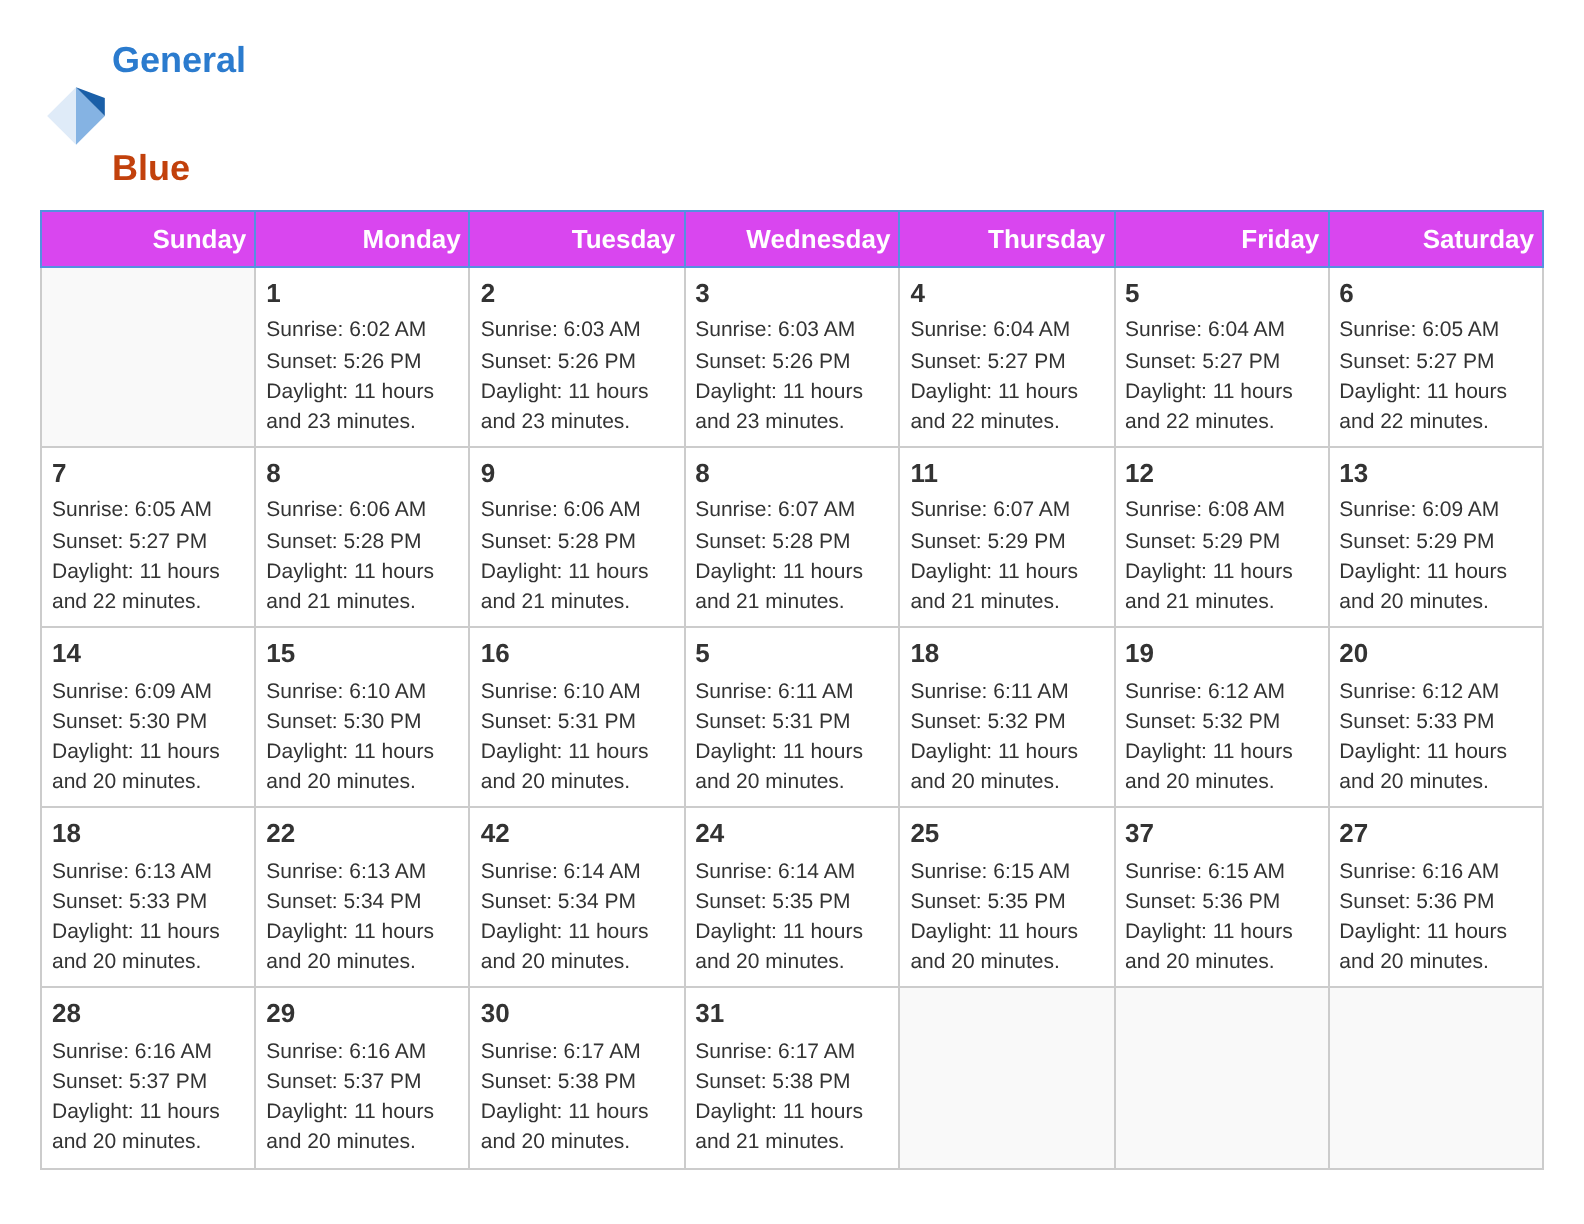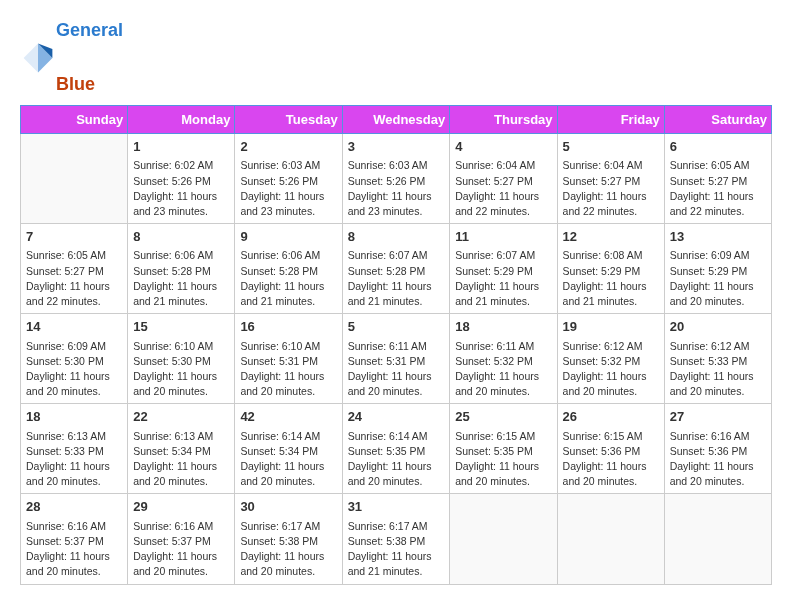--- a/index.html
+++ b/index.html
@@ -294,21 +294,21 @@
 and 20 minutes.</div>
         </td>
         <td>
           <span class="day-num">25</span>
           <div class="day-info" style="white-space: pre-line;">Sunrise: 6:15 AM
 Sunset: 5:35 PM
 Daylight: 11 hours
 and 20 minutes.</div>
         </td>
         <td>
-          <span class="day-num">26</span>
+          <span class="day-num">37</span>
           <div class="day-info" style="white-space: pre-line;">Sunrise: 6:15 AM
 Sunset: 5:36 PM
 Daylight: 11 hours
 and 20 minutes.</div>
         </td>
         <td>
           <span class="day-num">27</span>
           <div class="day-info" style="white-space: pre-line;">Sunrise: 6:16 AM
 Sunset: 5:36 PM
 Daylight: 11 hours

